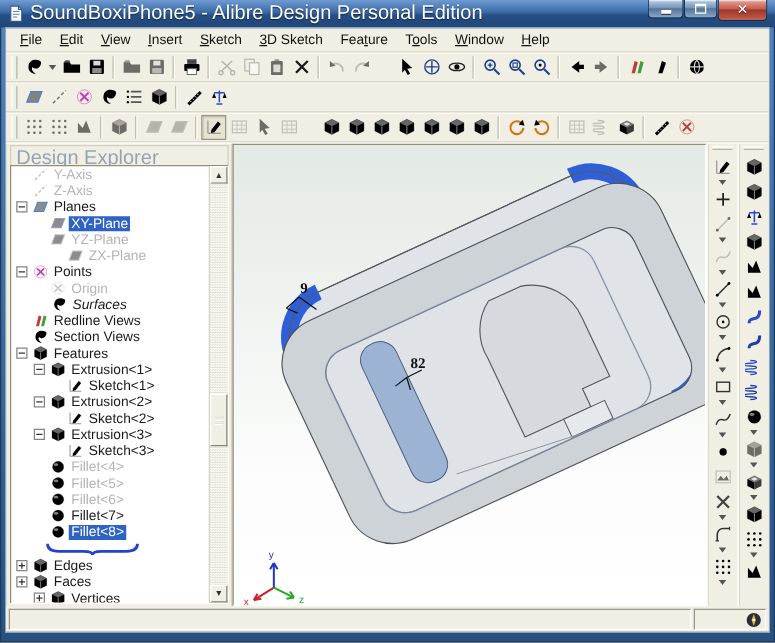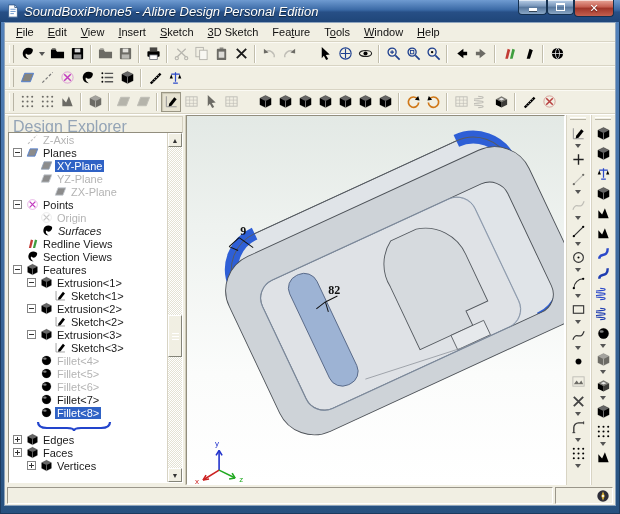--- a/index.html
+++ b/index.html
@@ -4,21 +4,21 @@
 <style>
   html,body{margin:0;padding:0;background:#888;}
   *{box-sizing:border-box;}
   body{font-family:"Liberation Sans","DejaVu Sans",sans-serif;}
 
   .win{position:relative;width:620px;height:514px;background:linear-gradient(#5584bd,#27517f);
        box-shadow:inset 0 0 0 1px #1c3a5e;overflow:hidden;}
   .titlebar{position:absolute;top:0;left:0;right:0;height:22px;display:flex;align-items:center;
        background:linear-gradient(#6f9bd1 0%,#3a69a5 45%,#274f86 55%,#1f4679 100%);color:#fff;}
   .app-ico{width:14px;height:14px;margin:0 4px 0 6px;flex:none;}
-  .title-text{font-size:13px;text-shadow:0 1px 1px #123;white-space:nowrap;overflow:hidden;font-style:italic;}
+  .title-text{font-size:16px;text-shadow:0 1px 1px #123;white-space:nowrap;overflow:hidden;}
   .winbtns{margin-left:auto;margin-right:6px;display:flex;align-items:flex-start;height:22px;}
   .wbtn{height:15px;margin-top:0;border:1px solid #14304f;border-top:none;display:flex;align-items:center;justify-content:center;
         color:#fff;font-size:10px;line-height:1;background:linear-gradient(#b9cfe8,#7694b8 45%,#54749a 50%,#8aa7c6);
         border-radius:0 0 4px 4px;box-shadow:inset 0 1px 0 rgba(255,255,255,.6);}
   .wbtn.min{width:29px;} .wbtn.max{width:27px;}
   .wbtn.close{width:40px;height:17px;background:linear-gradient(#e8a598,#c35b4d 45%,#9e3428 50%,#c4604f);}
   .glyph-min{width:8px;height:3px;background:#fff;box-shadow:0 1px 0 #345;margin-top:5px;}
   .glyph-max{width:9px;height:8px;border:1px solid #fff;border-top:2px solid #fff;background:transparent;}
   .glyph-close{font-size:11px;font-weight:bold;text-shadow:0 1px 1px #5a1008;}
 
@@ -663,20 +663,29 @@
         <div class="exp-header">Design Explorer</div>
         <div class="tree-box">
           <div class="tree">
               <div class="trw gray" style="padding-left: 4px;">
                 <span style="width: 12px; flex: 0 0 auto;"></span>
                 <span class="tico" style="color: rgb(188, 188, 188);">
                   <svg viewBox="0 0 16 16">
                     <use href="#s-axisline"></use>
                   </svg>
                 </span>
+                <span class="lbl">Y-Axis</span>
+              </div>
+              <div class="trw gray" style="padding-left: 4px;">
+                <span style="width: 12px; flex: 0 0 auto;"></span>
+                <span class="tico" style="color: rgb(188, 188, 188);">
+                  <svg viewBox="0 0 16 16">
+                    <use href="#s-axisline"></use>
+                  </svg>
+                </span>
                 <span class="lbl">Z-Axis</span>
               </div>
               <div class="trw" style="padding-left: 4px;">
                 <span class="expbox"></span>
                 <span class="tico" style="color: rgb(79, 127, 212);">
                   <svg viewBox="0 0 16 16">
                     <use href="#s-plane"></use>
                   </svg>
                 </span>
                 <span class="lbl">Planes</span>

